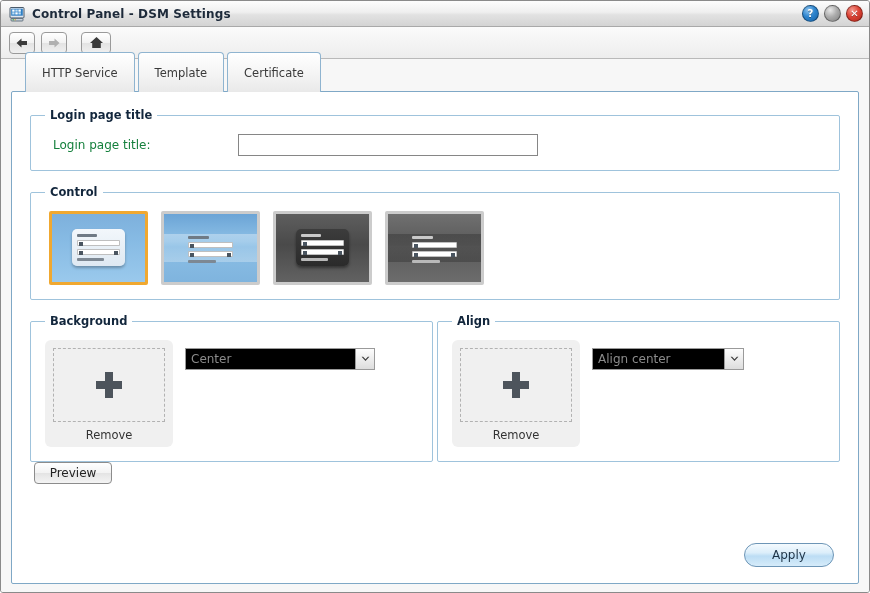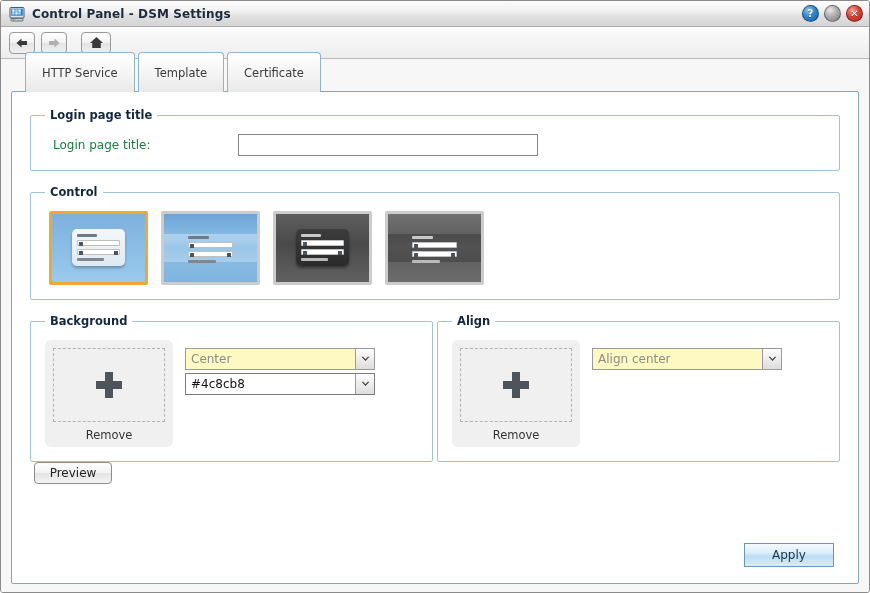--- a/index.html
+++ b/index.html
@@ -341,34 +341,34 @@
     display: flex;
     align-items: center;
     font-size: 12px;
     padding-left: 5px;
     position: relative;
     background: #ffffff;
     color: #111111;
     cursor: pointer;
   }
   .sel.disabled {
-    background: #fef9c3;
+    background: #000000;
     color: #8b8b8b;
     border-color: #9a9a9a;
   }
   .sel .arrow-box {
     position: absolute;
     right: 0; top: 0; bottom: 0;
     width: 19px;
     border-left: 1px solid #9a9a9a;
     background: linear-gradient(to bottom, #fdfdfd, #dddddd);
     display: flex; align-items: center; justify-content: center;
   }
   .sel .arrow-box svg { display: block; }
-  .sel-logo { width: 190px; }
+  .sel-logo { width: 152px; }
 
   
   .btn-rect {
     min-width: 78px;
     height: 22px;
     padding: 0 12px;
     border: 1px solid #8c8c8c;
     border-radius: 4px;
     background: linear-gradient(to bottom, #ffffff 0%, #f3f3f3 48%, #e4e4e4 52%, #f4f4f4 100%);
     font-size: 12px;
@@ -381,21 +381,21 @@
   .footer {
     margin-top: auto;
     display: flex;
     justify-content: flex-end;
     gap: 12px;
     padding: 0 6px 4px 0;
   }
   .btn-pill {
     width: 90px; height: 24px;
     border: 1px solid #6d95b6;
-    border-radius: 0;
+    border-radius: 12px;
     background: linear-gradient(to bottom, #f4fafe 0%, #dceefa 40%, #bcddf4 55%, #d6ecfa 100%);
     font-size: 12px;
     color: #1d3346;
     font-family: "DejaVu Sans", "Liberation Sans", sans-serif;
     cursor: pointer;
   }
 </style>
 </head>
 <body>
 
@@ -533,28 +533,20 @@
             </div>
             <div class="selects">
               <div class="sel disabled">
                 <span>Center</span>
                 <span class="arrow-box">
                   <svg width="9" height="6" viewBox="0 0 9 6">
                       <path d="M0.6 0.8 L4.5 5 L8.4 0.8 L6.9 0.8 L4.5 3.3 L2.1 0.8 Z" fill="#3a3a3a"></path>
                     </svg>
                 </span>
               </div>
-              <div class="sel">
-                <span>#4c8cb8</span>
-                <span class="arrow-box">
-                  <svg width="9" height="6" viewBox="0 0 9 6">
-                      <path d="M0.6 0.8 L4.5 5 L8.4 0.8 L6.9 0.8 L4.5 3.3 L2.1 0.8 Z" fill="#3a3a3a"></path>
-                    </svg>
-                </span>
-              </div>
             </div>
           </div>
         </fieldset>
 
         <fieldset class="group">
           <legend>Align</legend>
           <div class="upload-row">
             <div class="dropbox">
               <div class="dropzone">
                 <span class="plus"></span>

